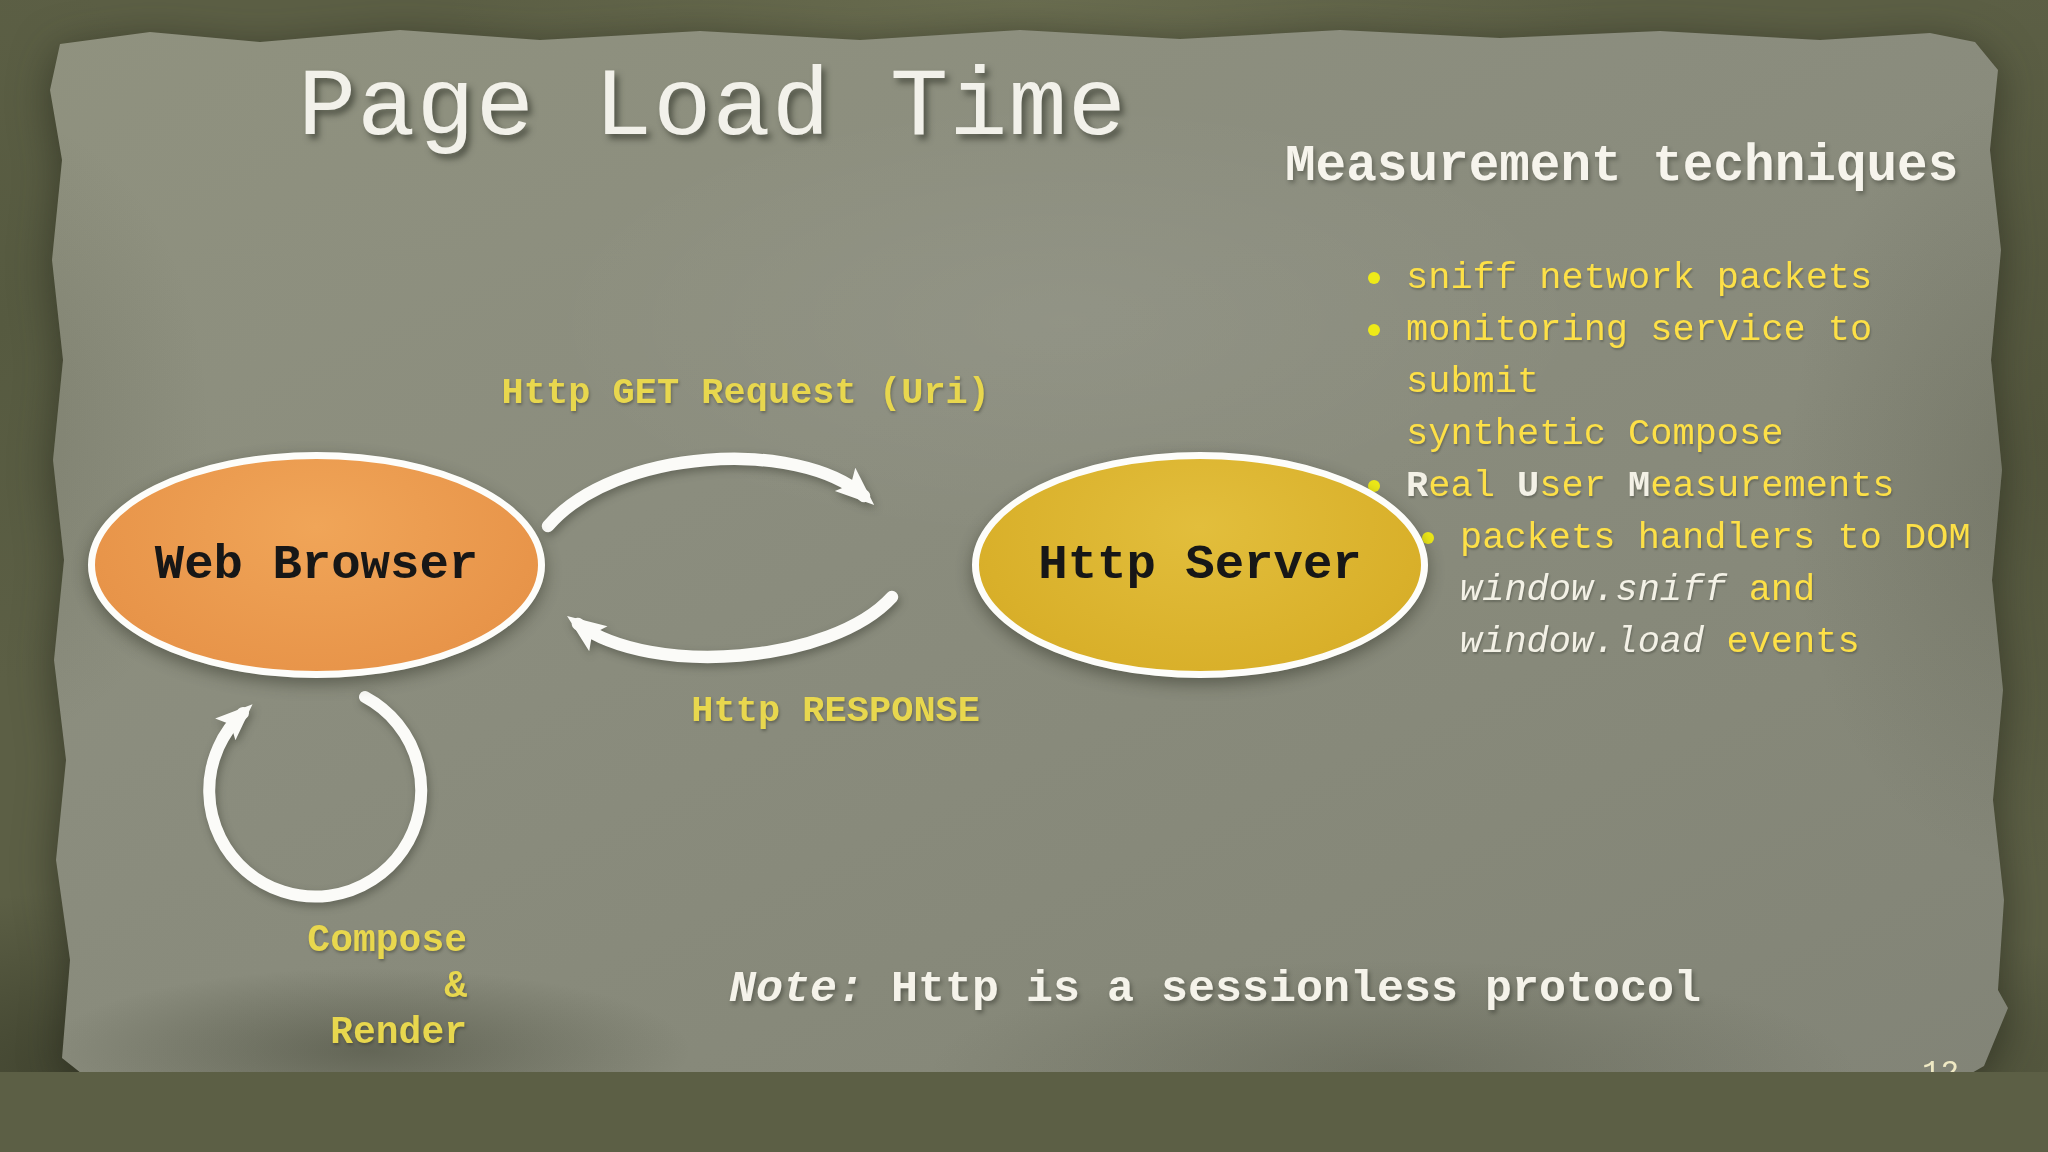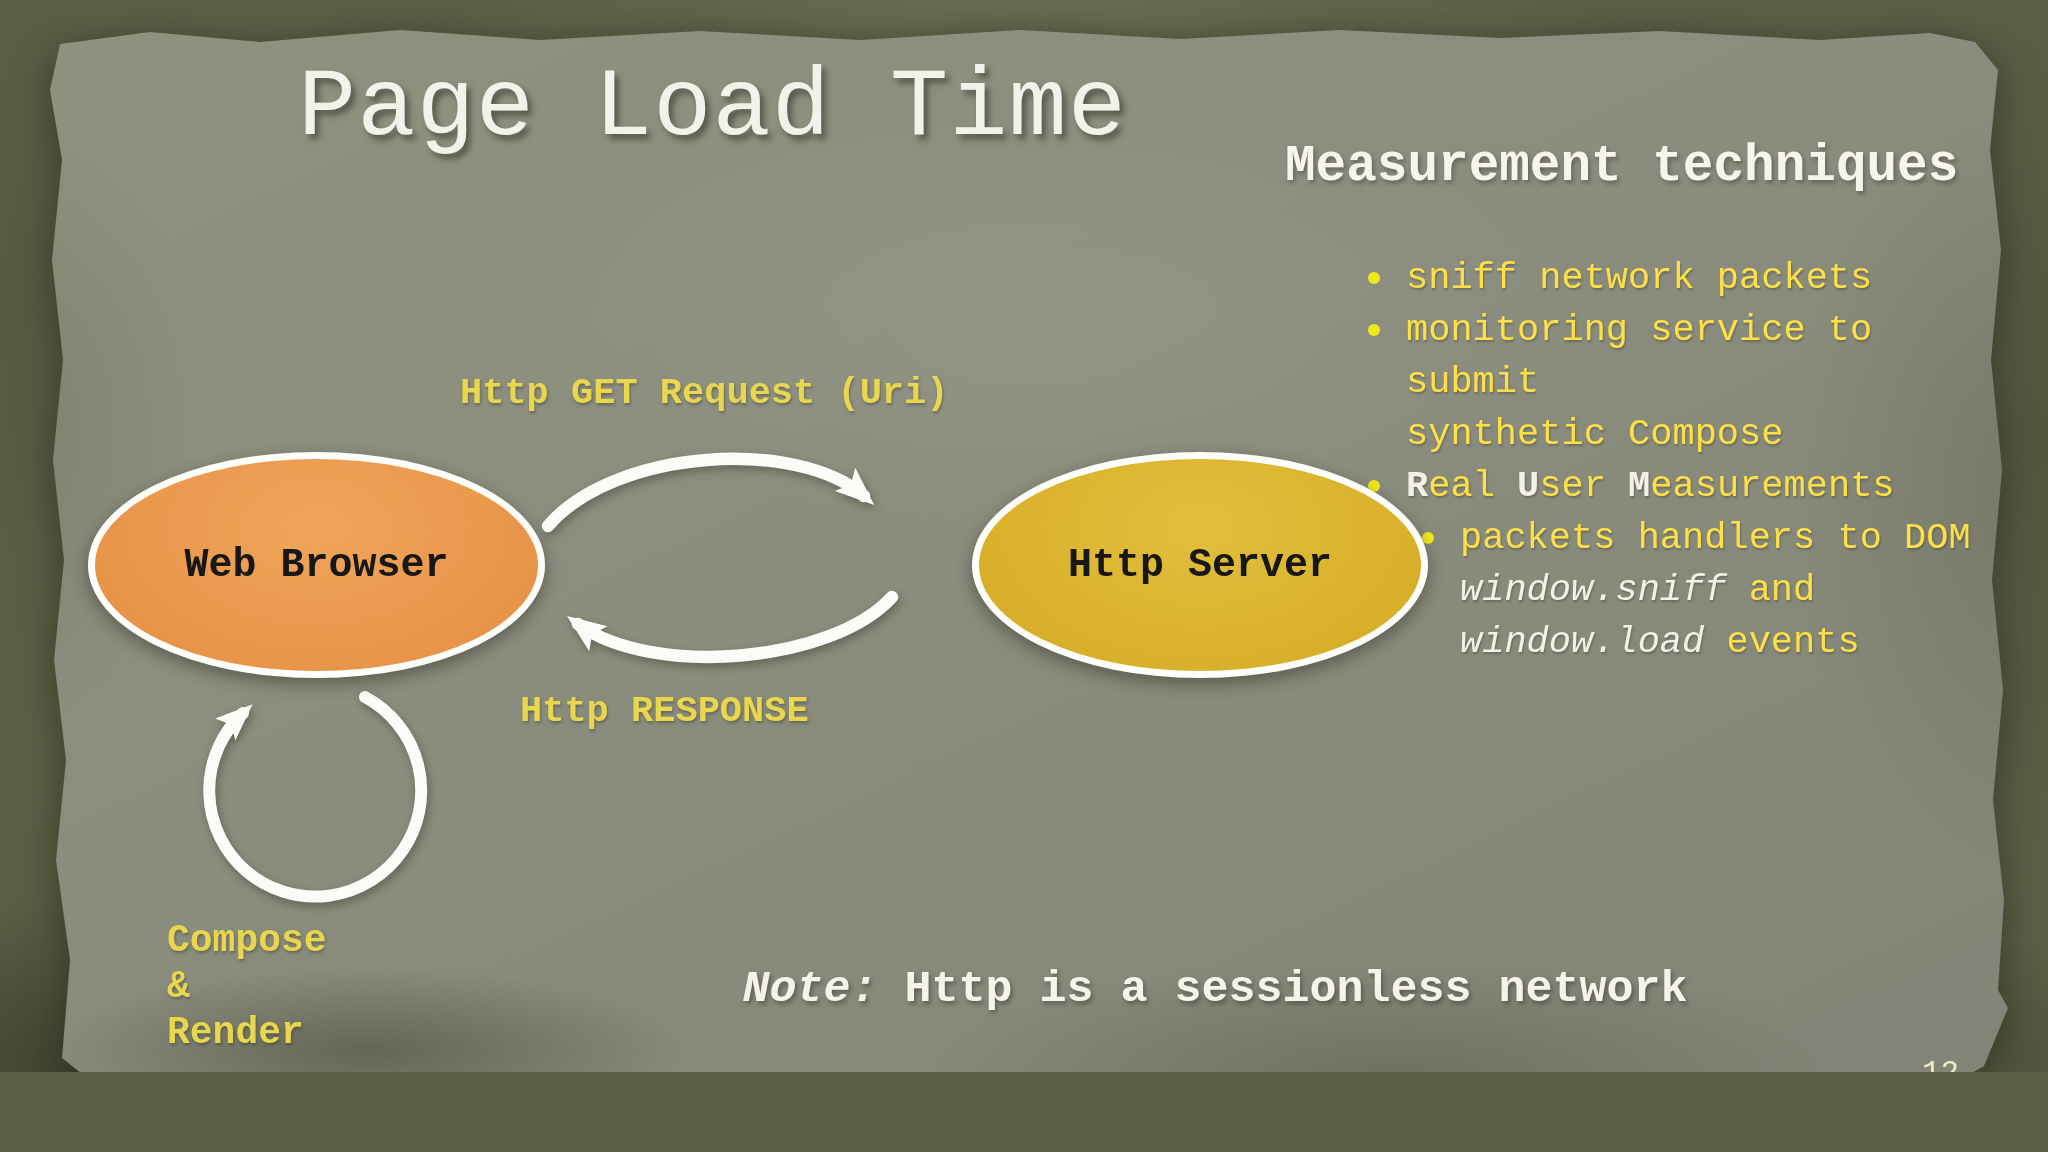--- a/index.html
+++ b/index.html
@@ -58,24 +58,24 @@
   .arrows{position:absolute;left:0;top:0;
     filter:drop-shadow(2px 4px 4px rgba(30,32,24,.35));}
 
   .node{position:absolute;border:7px solid #fdfdfa;border-radius:50%;
     display:flex;align-items:center;justify-content:center;
     box-shadow:0 6px 16px rgba(35,37,26,.45);}
   .node-browser{left:88px;top:452px;width:443px;height:212px;
     background:radial-gradient(ellipse at 50% 32%, #f0a558, #e8954a 70%, #e28f44);}
   .node-server{left:972px;top:452px;width:442px;height:212px;
     background:radial-gradient(ellipse at 50% 32%, #e2be3c, #d9b02a 70%, #d2a825);}
-  .node-label{font-size:40px;font-weight:bold;color:#171717;}
+  .node-label{font-size:49px;font-weight:bold;color:#171717;}
 
   .edge-label{position:absolute;font-weight:bold;font-size:37px;color:#e8d74e;
-    text-align:left;text-shadow:1px 2px 3px rgba(30,32,24,.35);}
+    text-align:right;text-shadow:1px 2px 3px rgba(30,32,24,.35);}
   .lbl-get{left:460px;top:372px;width:530px;}
   .lbl-resp{left:520px;top:690px;width:460px;}
   .lbl-compose{left:167px;top:918px;width:300px;font-size:38px;line-height:46px;}
   .lbl-compose span{display:block;}
 
   .note{position:absolute;left:650px;top:964px;width:1130px;text-align:center;
     font-size:45px;font-weight:bold;color:#f5f3ea;
     text-shadow:2px 3px 4px rgba(30,32,24,.4);}
   .note .note-prefix{font-style:italic;}
 
@@ -148,18 +148,18 @@
 
   <div class="edge-label lbl-resp">Http RESPONSE</div>
 
   <div class="edge-label lbl-compose">
     <span>Compose</span>
     <span>&amp;</span>
     <span>Render</span>
   </div>
 
   <div class="note">
-    <span class="note-prefix">Note:</span><span> Http is a sessionless network</span>
+    <span class="note-prefix">Note:</span><span> Http is a sessionless protocol</span>
   </div>
 
   <div class="page-num">12</div>
 
 </div>
 
 </body></html>

